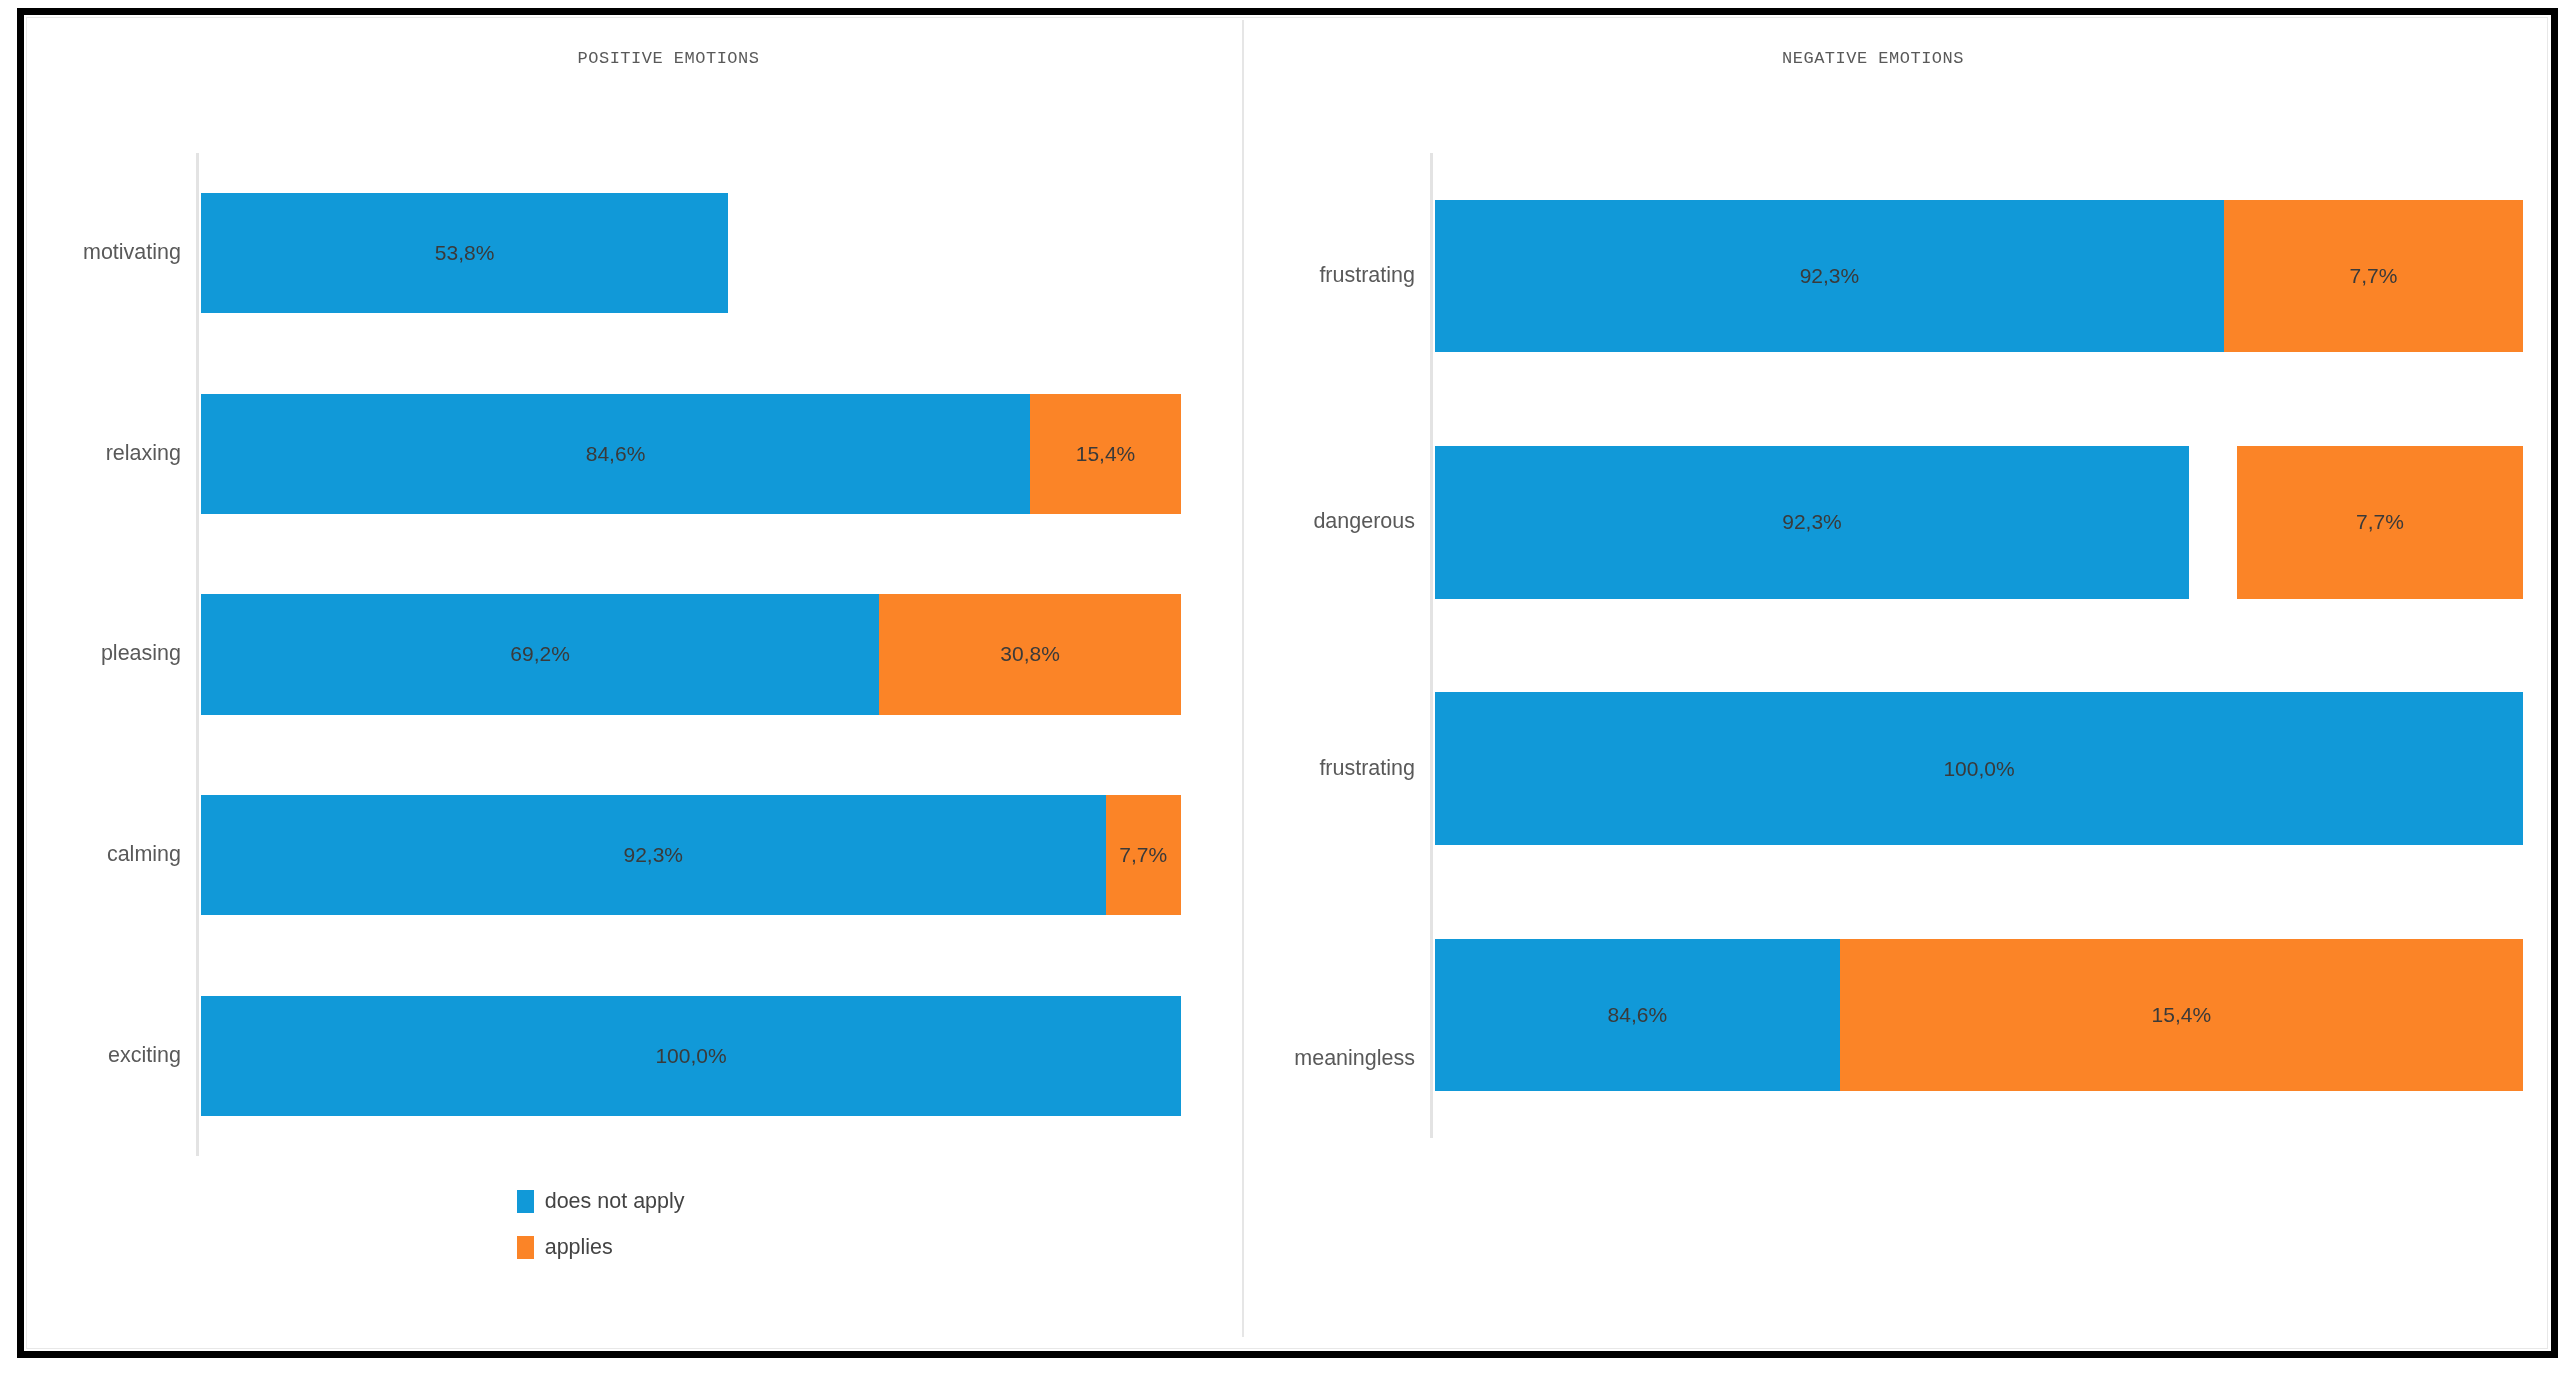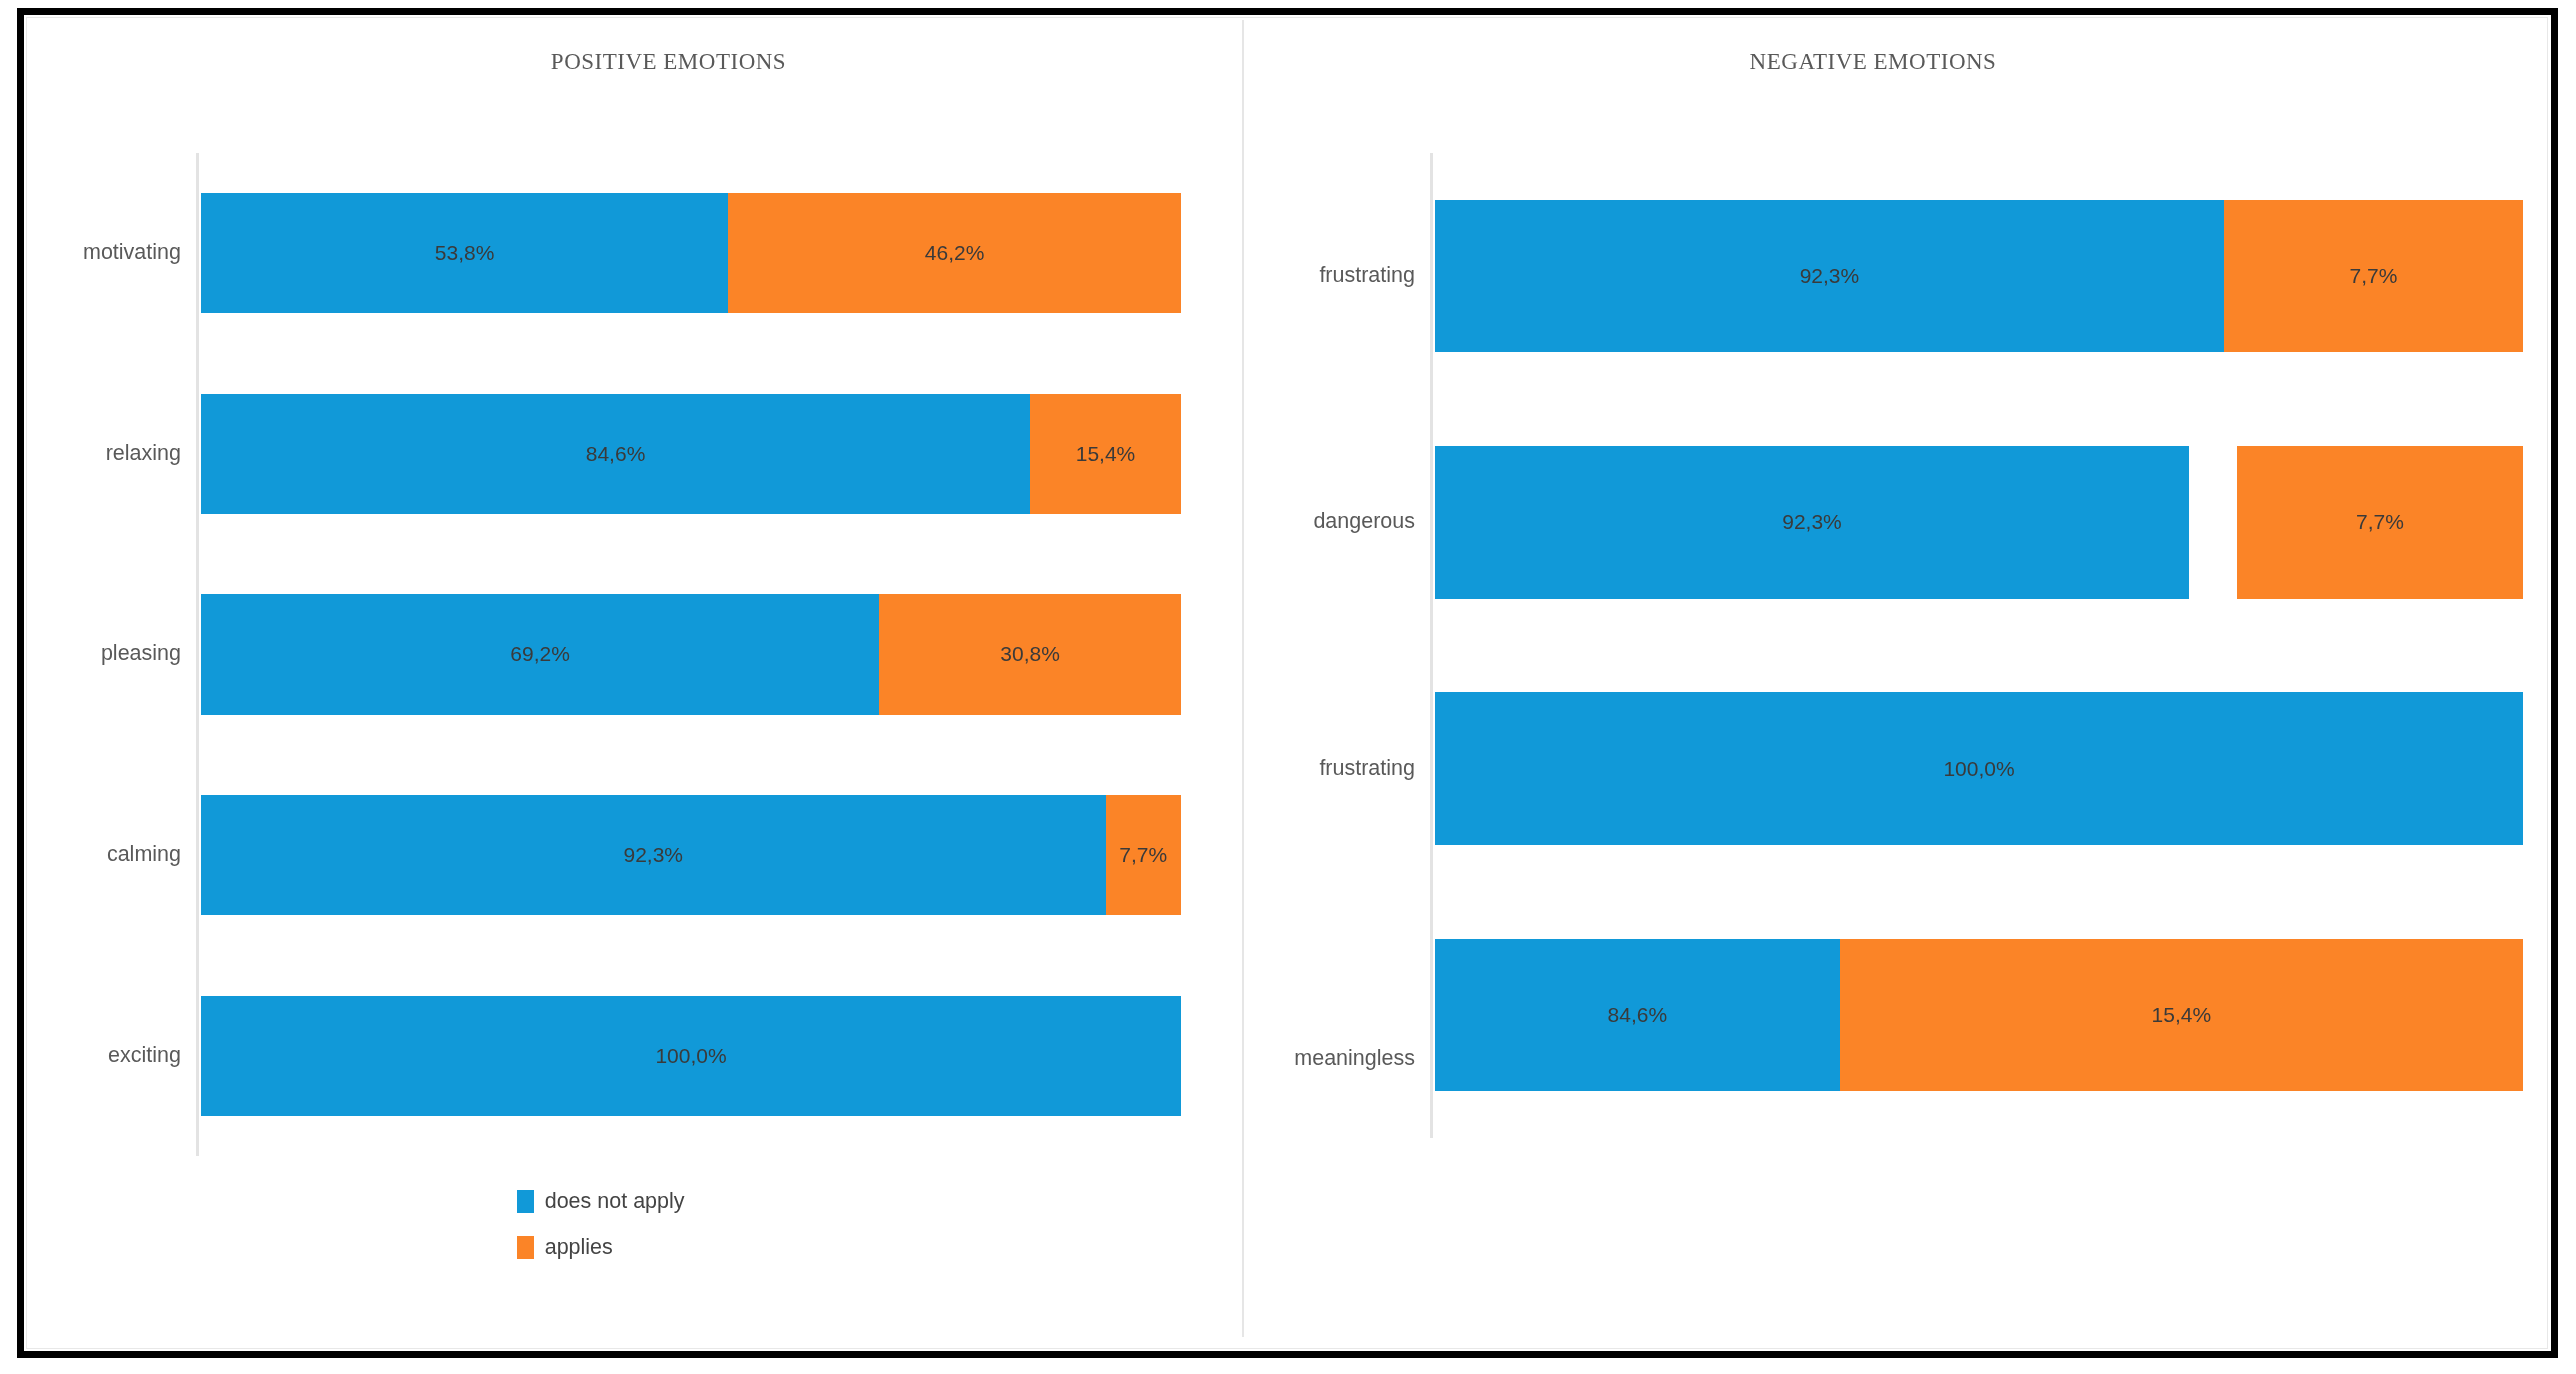--- a/index.html
+++ b/index.html
@@ -62,24 +62,24 @@
     height: 1332px;
   }
   .panel-left  { left: 26px;   width: 1216px; }
   .panel-right { left: 1246px; width: 1302px; }
 
   .panel-title {
     position: absolute;
     top: 32px;
     width: 100%;
     text-align: center;
-    font-size: 23px;
+    font-size: 17px;
     letter-spacing: 0.5px;
     color: #595959;
-    font-family: Liberation Serif, serif;
+    font-family: Liberation Mono, monospace;
   }
   .panel-right .panel-title { padding-right: 48px; box-sizing: border-box; }
   .panel-left  .panel-title { padding-left: 69px;  box-sizing: border-box; }
 
   
   .plot {
     position: absolute;
   }
   .plot-left  { left: 175px; top: 136px; width: 980px; height: 1003px; }
   .plot-right { left: 189px; top: 136px; width: 1088px; height: 985px; }
@@ -182,23 +182,20 @@
   <div class="panel panel-left">
     <div class="panel-title">POSITIVE EMOTIONS</div>
 
     <div class="plot plot-left">
       <div class="axis-line"></div>
       <div class="rows" id="rows-left">
           <div class="bar-row" style="top: 4%; height: 12%;">
             <div class="cat-label" style="top: 50%; transform: translateY(-50%);">motivating</div>
             <div class="seg seg-blue" style="width: 53.8%;">
               <span class="seg-label">53,8%</span>
-            </div>
-            <div class="seg seg-orange" style="width: 46.2%;">
-              <span class="seg-label">46,2%</span>
             </div>
           </div>
           <div class="bar-row" style="top: 24%; height: 12%;">
             <div class="cat-label" style="top: 50%; transform: translateY(-50%);">relaxing</div>
             <div class="seg seg-blue" style="width: 84.6%;">
               <span class="seg-label">84,6%</span>
             </div>
             <div class="seg seg-orange" style="width: 15.4%;">
               <span class="seg-label">15,4%</span>
             </div>

